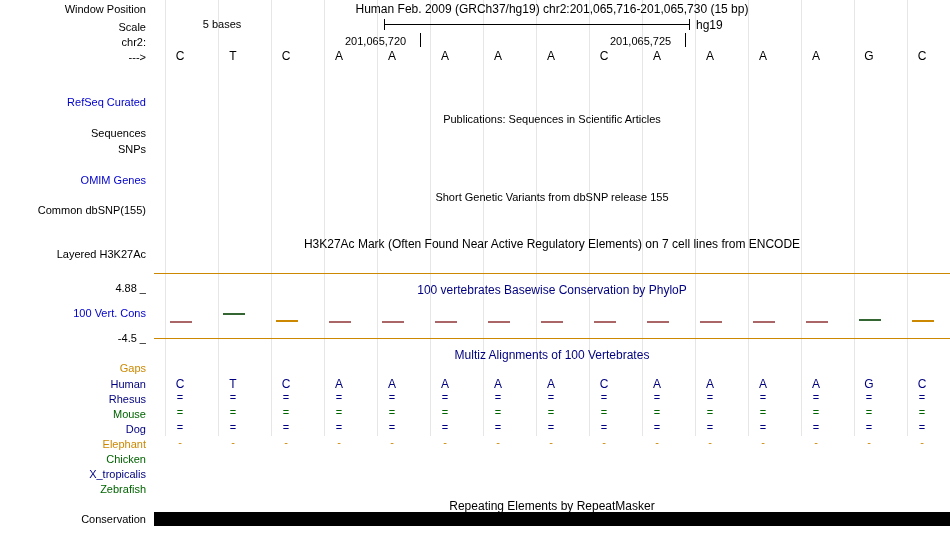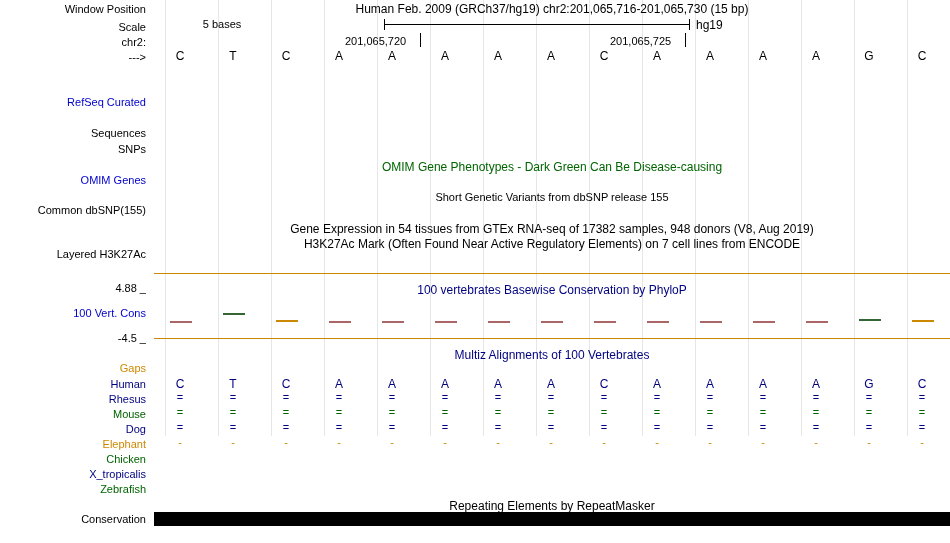--- a/index.html
+++ b/index.html
@@ -137,26 +137,25 @@
     <div class="baseLetter" style="left:382px;top:49px;">A</div>
     <div class="baseLetter" style="left:435px;top:49px;">C</div>
     <div class="baseLetter" style="left:488px;top:49px;">A</div>
     <div class="baseLetter" style="left:541px;top:49px;">A</div>
     <div class="baseLetter" style="left:594px;top:49px;">A</div>
     <div class="baseLetter" style="left:647px;top:49px;">A</div>
     <div class="baseLetter" style="left:700px;top:49px;">G</div>
     <div class="baseLetter" style="left:753px;top:49px;">C</div>
 
 
-
-    <div class="centered" style="top:160px;font-size:12px;color:#006400;">OMIM Gene Phenotypes - Dark Green Can Be Disease-causing</div>
+    <div class="centered" style="top:113px;font-size:11px;">Publications: Sequences in Scientific Articles</div>
+
 
     <div class="centered" style="top:191px;font-size:11px;">Short Genetic Variants from dbSNP release 155</div>
 
-    <div class="centered" style="top:222px;font-size:12px;">Gene Expression in 54 tissues from GTEx RNA-seq of 17382 samples, 948 donors (V8, Aug 2019)</div>
 
     <div class="centered" style="top:237px;font-size:12px;">H3K27Ac Mark (Often Found Near Active Regulatory Elements) on 7 cell lines from ENCODE</div>
 
     <div class="hr" style="top:273px;background:#cc8800;"></div>
     <div class="centered" style="top:283px;font-size:12px;color:#000080;">100 vertebrates Basewise Conservation by PhyloP</div>
 
     <div class="consdash" style="left:16px;top:321px;width:22px;background:#aa6666;"></div>
     <div class="consdash" style="left:69px;top:313px;width:22px;background:#336633;"></div>
     <div class="consdash" style="left:122px;top:320px;width:22px;background:#cc8800;"></div>
     <div class="consdash" style="left:175px;top:321px;width:22px;background:#aa6666;"></div>

